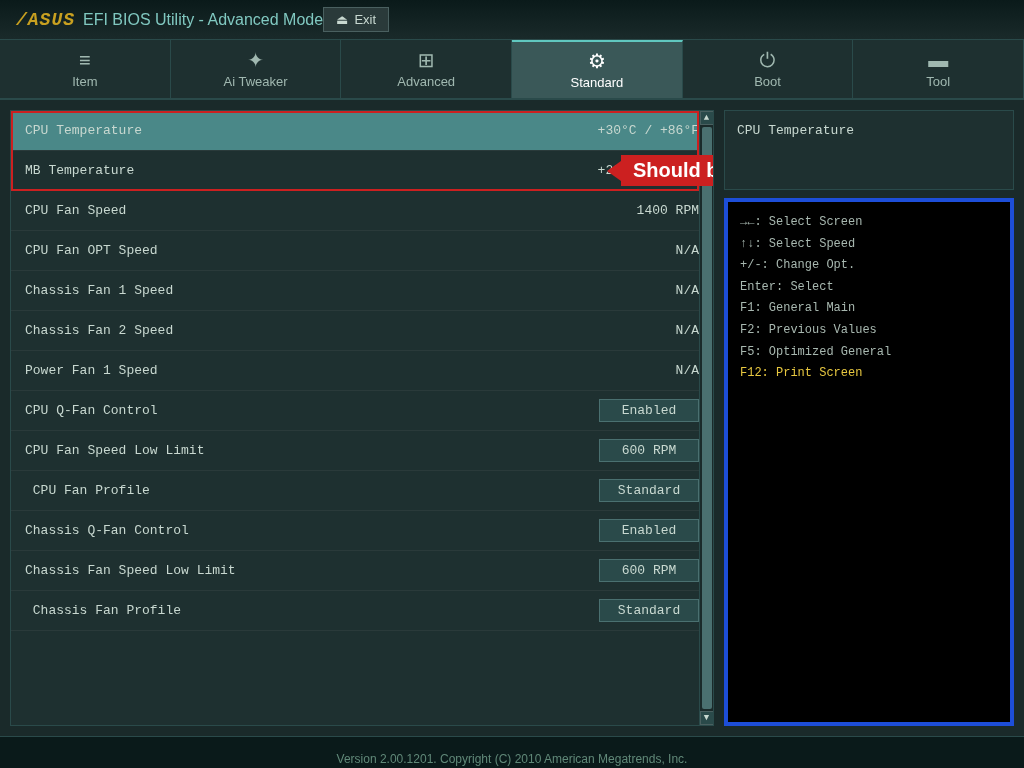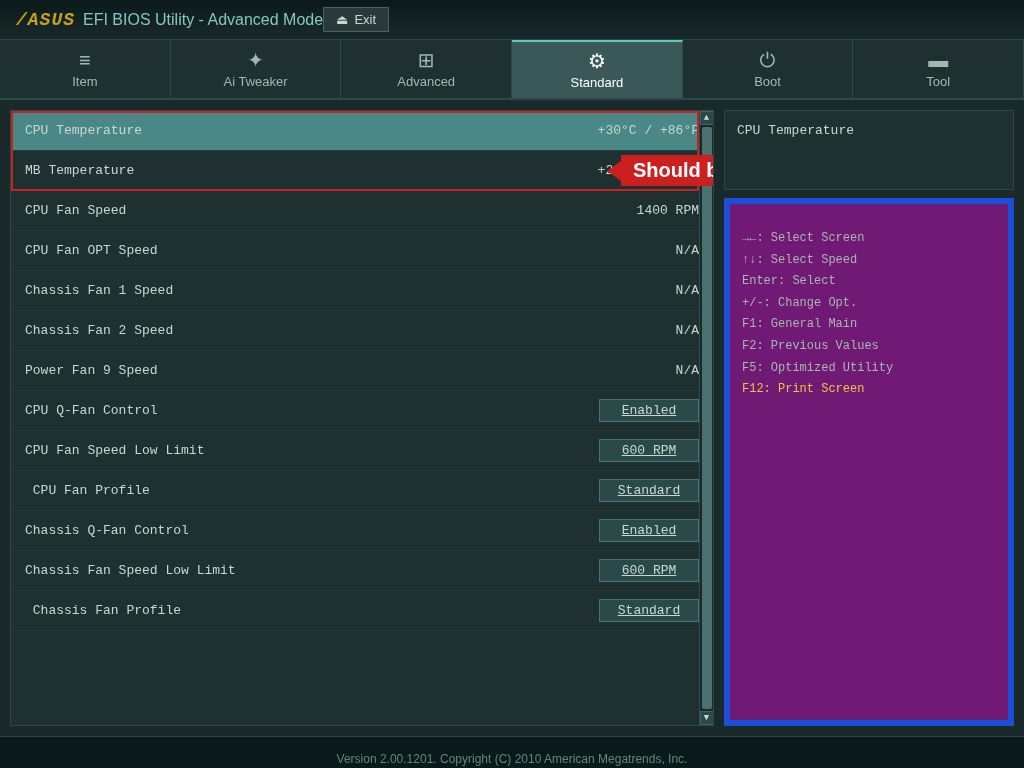--- a/index.html
+++ b/index.html
@@ -133,21 +133,20 @@
       color: #c8d8d0;
       min-width: 120px;
       text-align: right;
     }
     .row-value.btn-value {
       background: #2a4a4a;
       border: 1px solid #4a7070;
       padding: 3px 14px;
       text-align: center;
       min-width: 100px;
-      text-decoration: underline;
     }
 
     
     #scroll-track {
       position: absolute;
       right: 0;
       top: 0;
       bottom: 0;
       width: 14px;
       background: #1a2a2a;
@@ -192,23 +191,23 @@
     #info-title {
       font-size: 13px;
       color: #c8d8d0;
       margin-bottom: 8px;
     }
     #info-content {
       font-size: 12px;
       color: #a0b8b0;
     }
     #shortcuts-box {
-      background: #701a75;
-      border: 6px solid #1d4ed8;
-      padding: 24px 12px;
+      background: #000000;
+      border: 4px solid #1d4ed8;
+      padding: 10px 12px;
       flex: 1;
       font-size: 12px;
       line-height: 1.8;
       color: #a8b8b0;
     }
     #shortcuts-box .f12 {
       color: #e8c840;
     }
 
     
@@ -325,21 +324,21 @@
         <span class="row-label">Chassis Fan 1 Speed</span>
         <span class="row-value">N/A</span>
       </div>
 
       <div class="monitor-row">
         <span class="row-label">Chassis Fan 2 Speed</span>
         <span class="row-value">N/A</span>
       </div>
 
       <div class="monitor-row">
-        <span class="row-label">Power Fan 9 Speed</span>
+        <span class="row-label">Power Fan 1 Speed</span>
         <span class="row-value">N/A</span>
       </div>
 
       <div class="monitor-row">
         <span class="row-label">CPU Q-Fan Control</span>
         <span class="row-value btn-value">Enabled</span>
       </div>
 
       <div class="monitor-row">
         <span class="row-label">CPU Fan Speed Low Limit</span>
@@ -376,25 +375,25 @@
 
   <div id="right-panel">
     <div id="info-box">
       <div id="info-title">CPU Temperature</div>
       <div id="info-content"></div>
     </div>
 
     <div id="shortcuts-box">
       <div>→←: Select Screen</div>
       <div>↑↓: Select Speed</div>
+      <div>+/-: Change Opt.</div>
       <div>Enter: Select</div>
-      <div>+/-: Change Opt.</div>
       <div>F1: General Main</div>
       <div>F2: Previous Values</div>
-      <div>F5: Optimized Utility</div>
+      <div>F5: Optimized General</div>
       <div class="f12">F12: Print Screen</div>
     </div>
   </div>
 
 </div>
 
 <div id="footer">
   <span>Version 2.00.1201. Copyright (C) 2010 American Megatrends, Inc.</span>
 </div>
 

